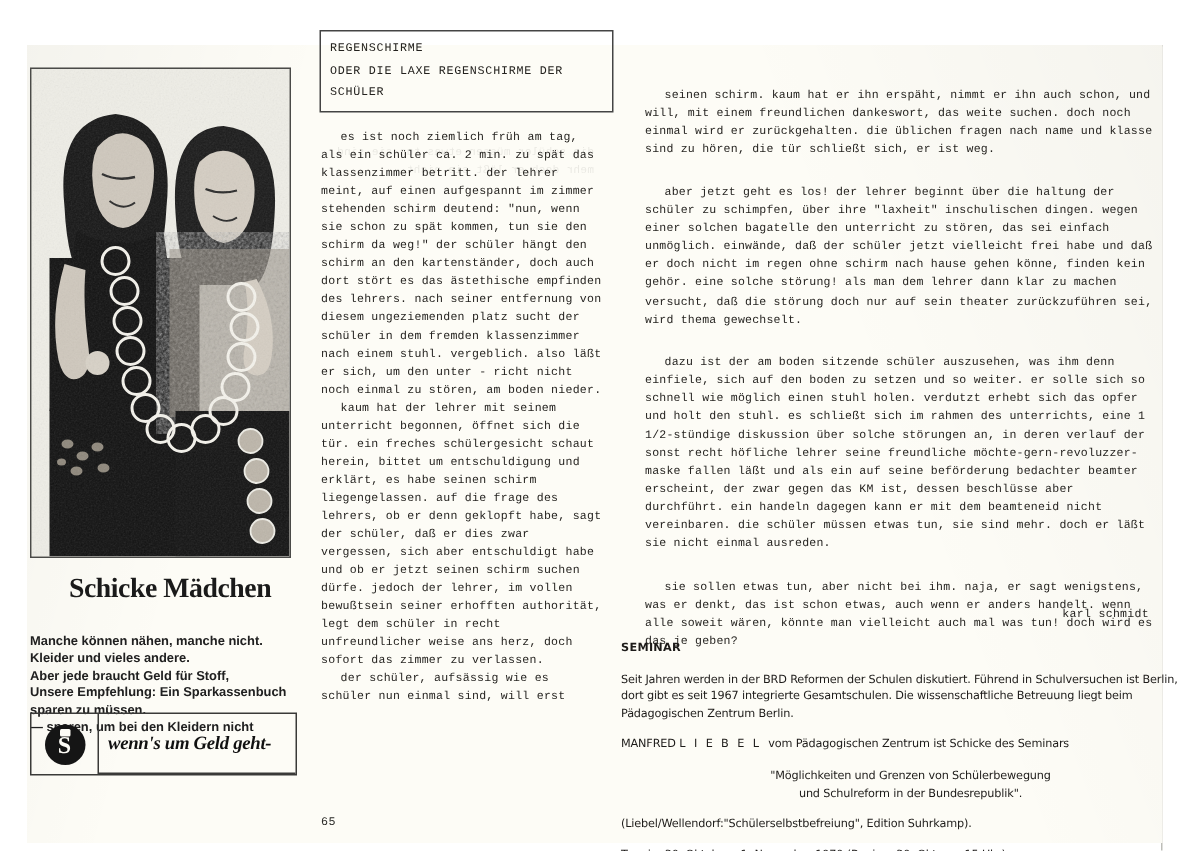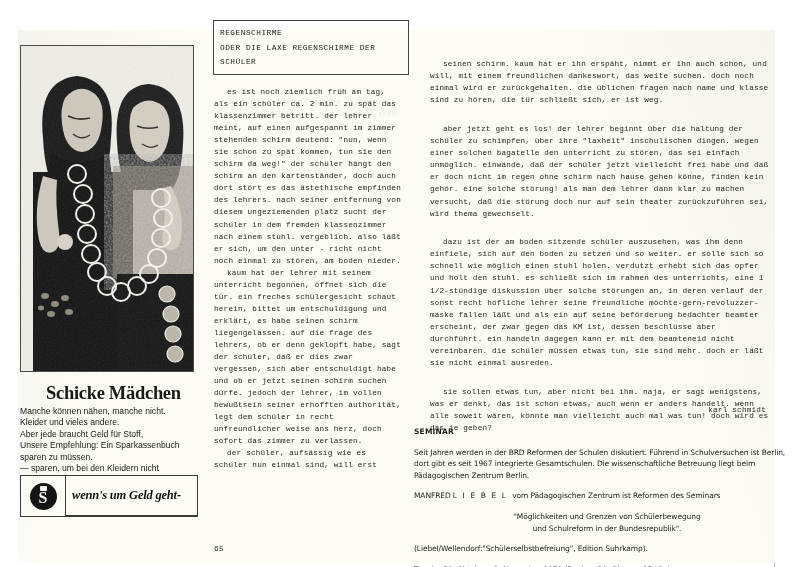--- a/index.html
+++ b/index.html
@@ -32,23 +32,23 @@
     background:#e9e7df;
     overflow:hidden;
   }
   .photo-inner{position:absolute;inset:0;}
   .ad-head{
     position:absolute;left:2px;top:345px;width:176px;
     font-family:"Liberation Serif",serif;
     font-weight:bold;font-size:18.5px;letter-spacing:-.3px;color:#1a1a1a;margin-left:26px;
   }
   .ad-copy{
-    position:absolute;left:2px;top:368px;width:180px;
+    position:absolute;left:2px;top:384px;width:180px;
     font-family:"Liberation Sans",sans-serif;
-    font-size:8.6px;line-height:11.4px;color:#202020;
+    font-size:8.6px;line-height:11.4px;color:#202020;font-weight:bold;
   }
   .ad-box{
     position:absolute;left:2px;top:437px;width:176px;height:40px;
     border:1px solid #3a3a38;display:flex;align-items:stretch;
   }
   .ad-logo{width:44px;border-right:1px solid #3a3a38;display:flex;align-items:center;justify-content:center;}
   .s-mark{width:27px;height:27px;border-radius:50%;background:#151515;position:relative;}
   .s-mark:before{
     content:"";position:absolute;left:10px;top:3.5px;width:7px;height:5px;
     background:#fdfcf6;border-radius:1px;
@@ -253,21 +253,21 @@
     </div>
 
     <div class="sign">karl schmidt</div>
 
     <div class="seminar">
       <p class="sem-h">SEMINAR</p>
       <p>Seit Jahren werden in der BRD Reformen der Schulen diskutiert. Führend in Schulversuchen ist Berlin, dort gibt es seit 1967 integrierte Gesamtschulen. Die wissenschaftliche Betreuung liegt beim Pädagogischen Zentrum Berlin.</p>
       <p>
         <span>MANFRED</span>
         <span class="nm">L I E B E L</span>
-        &nbsp;<span>vom Pädagogischen Zentrum ist Reformen des Seminars</span>
+        &nbsp;<span>vom Pädagogischen Zentrum ist Schicke des Seminars</span>
       </p>
       <p class="quote tight">"Möglichkeiten und Grenzen von Schülerbewegung</p>
       <p class="quote">und Schulreform in der Bundesrepublik".</p>
       <p>(Liebel/Wellendorf:"Schülerselbstbefreiung", Edition Suhrkamp).</p>
       <p class="tight">Termin: 30. Oktober - 1. November 1970 (Beginn: 30. Okt. um 15 Uhr)</p>
 
     </div>
 
     <div class="pnum-r">37</div>
   </div>

